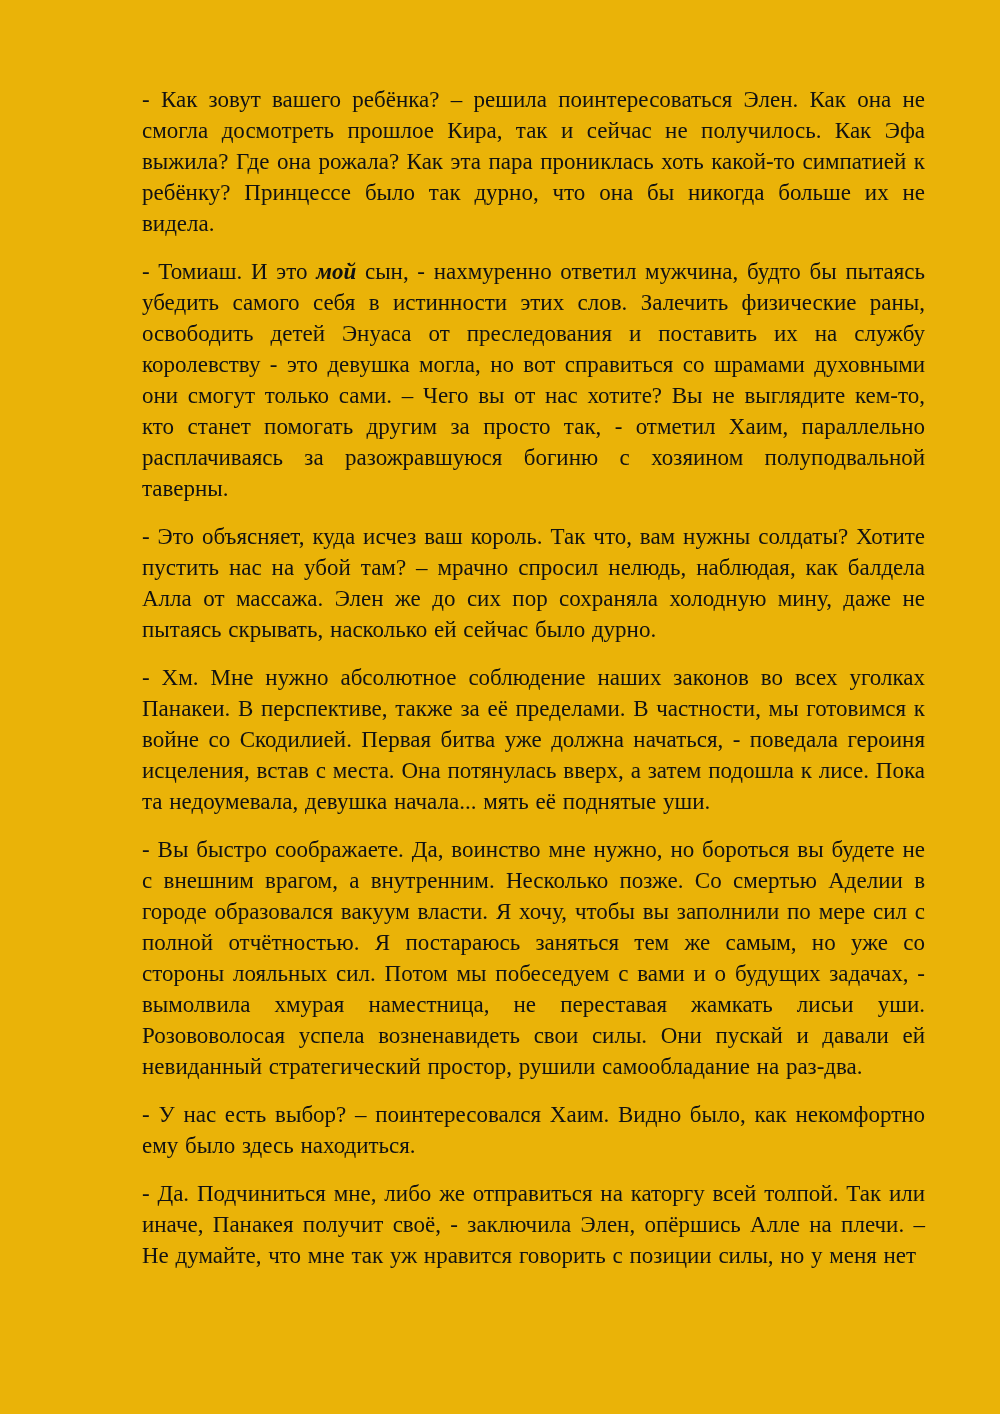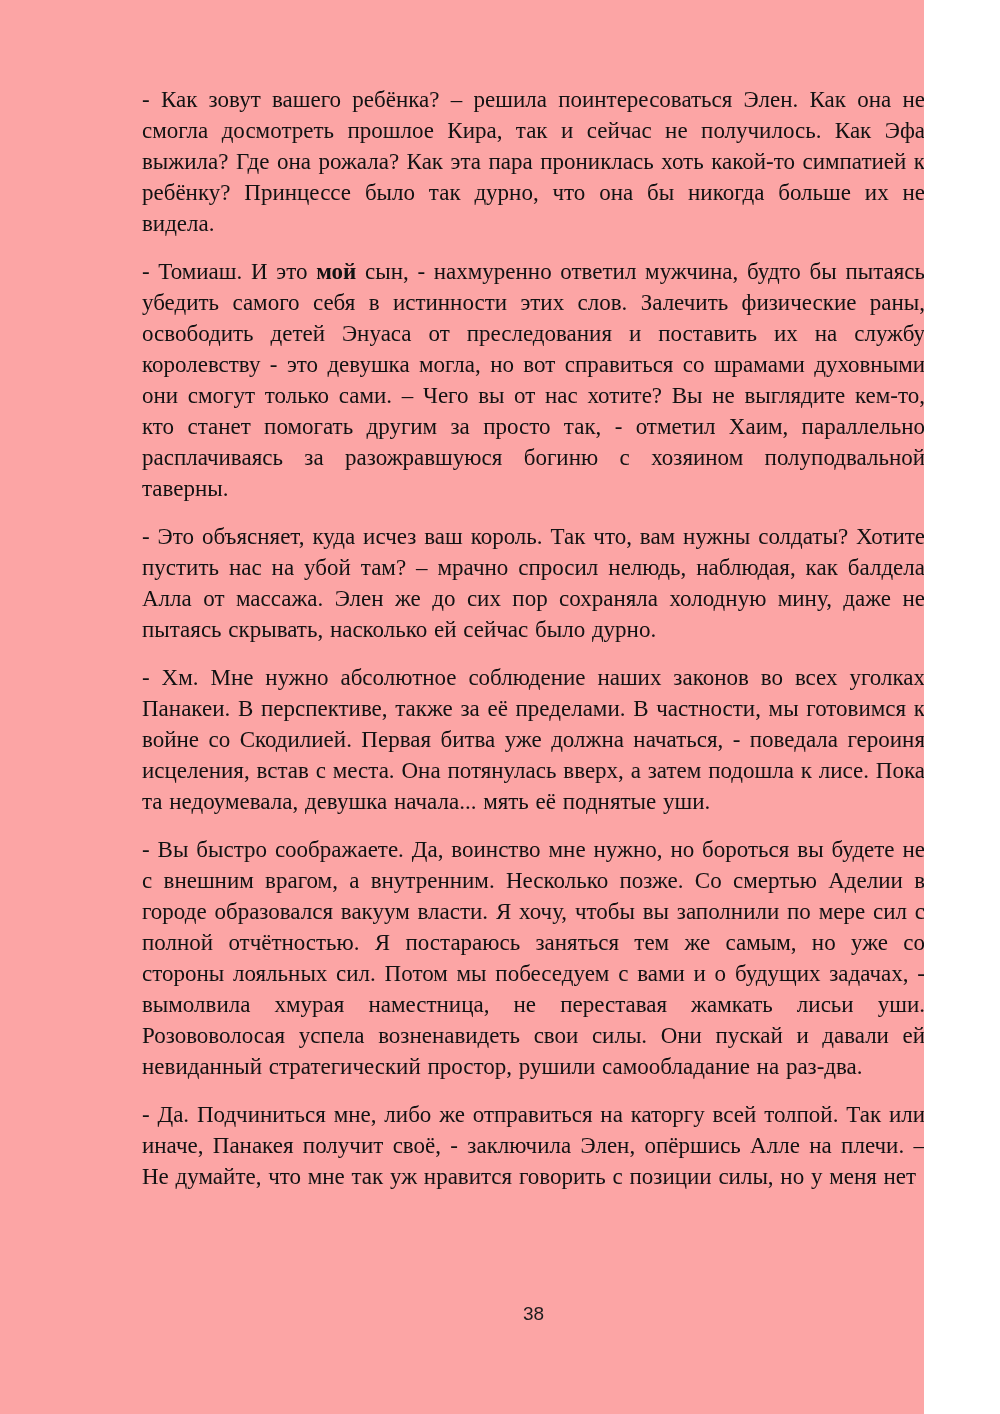--- a/index.html
+++ b/index.html
@@ -2,23 +2,23 @@
 <html><head>
 <meta charset="utf-8">
 <style>
   html, body {
     margin: 0;
     padding: 0;
     background: #ffffff;
   }
   .page {
     position: relative;
-    width: 924px;
+    width: 1000px;
     height: 1414px;
-    background: #fca5a5;
+    background: #eab308;
     color: #121212;
     font-family: "Liberation Serif", "DejaVu Serif", serif;
     overflow: hidden;
   }
   .text-column {
     position: absolute;
     left: 142px;
     top: 84px;
     width: 783px;
   }
@@ -28,20 +28,21 @@
     line-height: 31px;
     text-align: justify;
     text-align-last: left;
     word-spacing: 1px;
   }
   .para:last-child {
     margin-bottom: 7px;
   }
   .bold-italic {
     font-weight: bold;
+    font-style: italic;
   }
   .page-footer {
     position: absolute;
     left: 142px;
     top: 1303px;
     width: 783px;
     text-align: center;
   }
   .page-number {
     font-family: "Liberation Sans", "DejaVu Sans", sans-serif;
@@ -58,21 +59,19 @@
     <p class="para"><span>- Как зовут вашего ребёнка? – решила поинтересоваться Элен. Как она не смогла досмотреть прошлое Кира, так и сейчас не получилось. Как Эфа выжила? Где она рожала? Как эта пара прониклась хоть какой-то симпатией к ребёнку? Принцессе было так дурно, что она бы никогда больше их не видела.</span></p>
 
     <p class="para"><span>- Томиаш. И это </span><span class="bold-italic">мой</span><span> сын, - нахмуренно ответил мужчина, будто бы пытаясь убедить самого себя в истинности этих слов. Залечить физические раны, освободить детей Энуаса от преследования и поставить их на службу королевству - это девушка могла, но вот справиться со шрамами духовными они смогут только сами. – Чего вы от нас хотите? Вы не выглядите кем-то, кто станет помогать другим за просто так, - отметил Хаим, параллельно расплачиваясь за разожравшуюся богиню с хозяином полуподвальной таверны.</span></p>
 
     <p class="para"><span>- Это объясняет, куда исчез ваш король. Так что, вам нужны солдаты? Хотите пустить нас на убой там? – мрачно спросил нелюдь, наблюдая, как балдела Алла от массажа. Элен же до сих пор сохраняла холодную мину, даже не пытаясь скрывать, насколько ей сейчас было дурно.</span></p>
 
     <p class="para"><span>- Хм. Мне нужно абсолютное соблюдение наших законов во всех уголках Панакеи. В перспективе, также за её пределами. В частности, мы готовимся к войне со Скодилией. Первая битва уже должна начаться, - поведала героиня исцеления, встав с места. Она потянулась вверх, а затем подошла к лисе. Пока та недоумевала, девушка начала... мять её поднятые уши.</span></p>
 
     <p class="para"><span>- Вы быстро соображаете. Да, воинство мне нужно, но бороться вы будете не с внешним врагом, а внутренним. Несколько позже. Со смертью Аделии в городе образовался вакуум власти. Я хочу, чтобы вы заполнили по мере сил с полной отчётностью. Я постараюсь заняться тем же самым, но уже со стороны лояльных сил. Потом мы побеседуем с вами и о будущих задачах, - вымолвила хмурая наместница, не переставая жамкать лисьи уши. Розововолосая успела возненавидеть свои силы. Они пускай и давали ей невиданный стратегический простор, рушили самообладание на раз-два.</span></p>
 
+    <p class="para"><span>- У нас есть выбор? – поинтересовался Хаим. Видно было, как некомфортно ему было здесь находиться.</span></p>
 
     <p class="para"><span>- Да. Подчиниться мне, либо же отправиться на каторгу всей толпой. Так или иначе, Панакея получит своё, - заключила Элен, опёршись Алле на плечи. – Не думайте, что мне так уж нравится говорить с позиции силы, но у меня нет</span></p>
 
   </main>
 
-  <footer class="page-footer">
-    <span class="page-number">38</span>
-  </footer>
 </div>
 
 </body></html>

